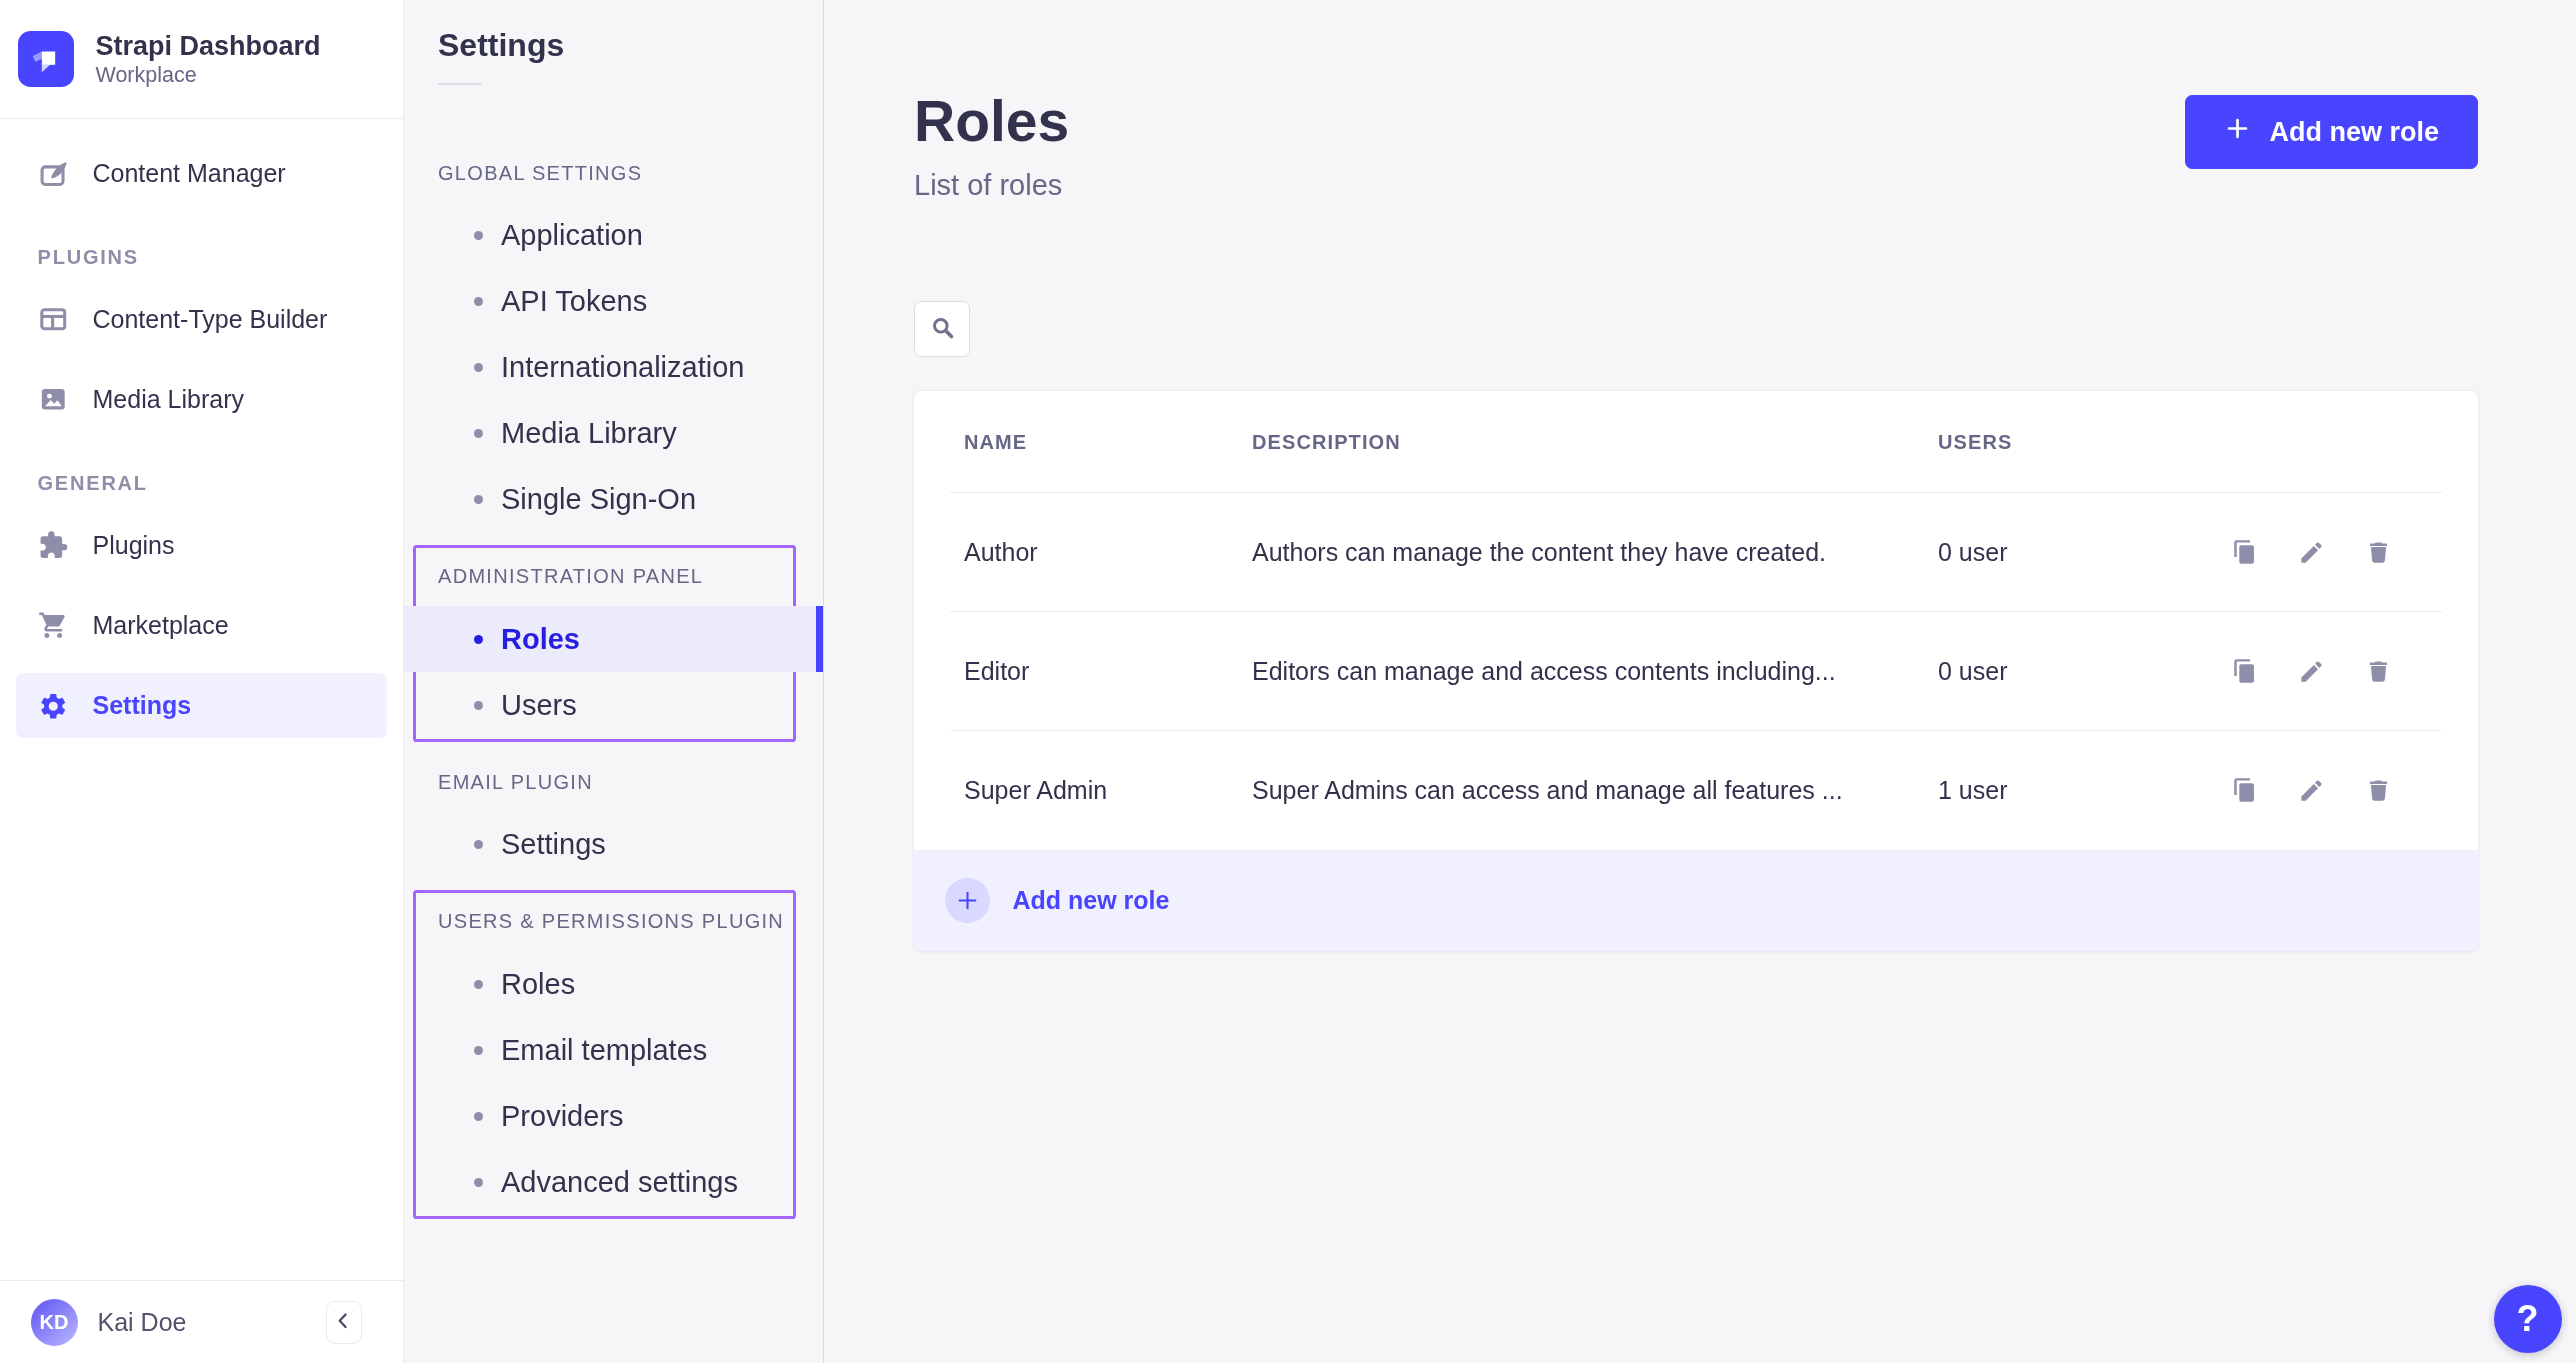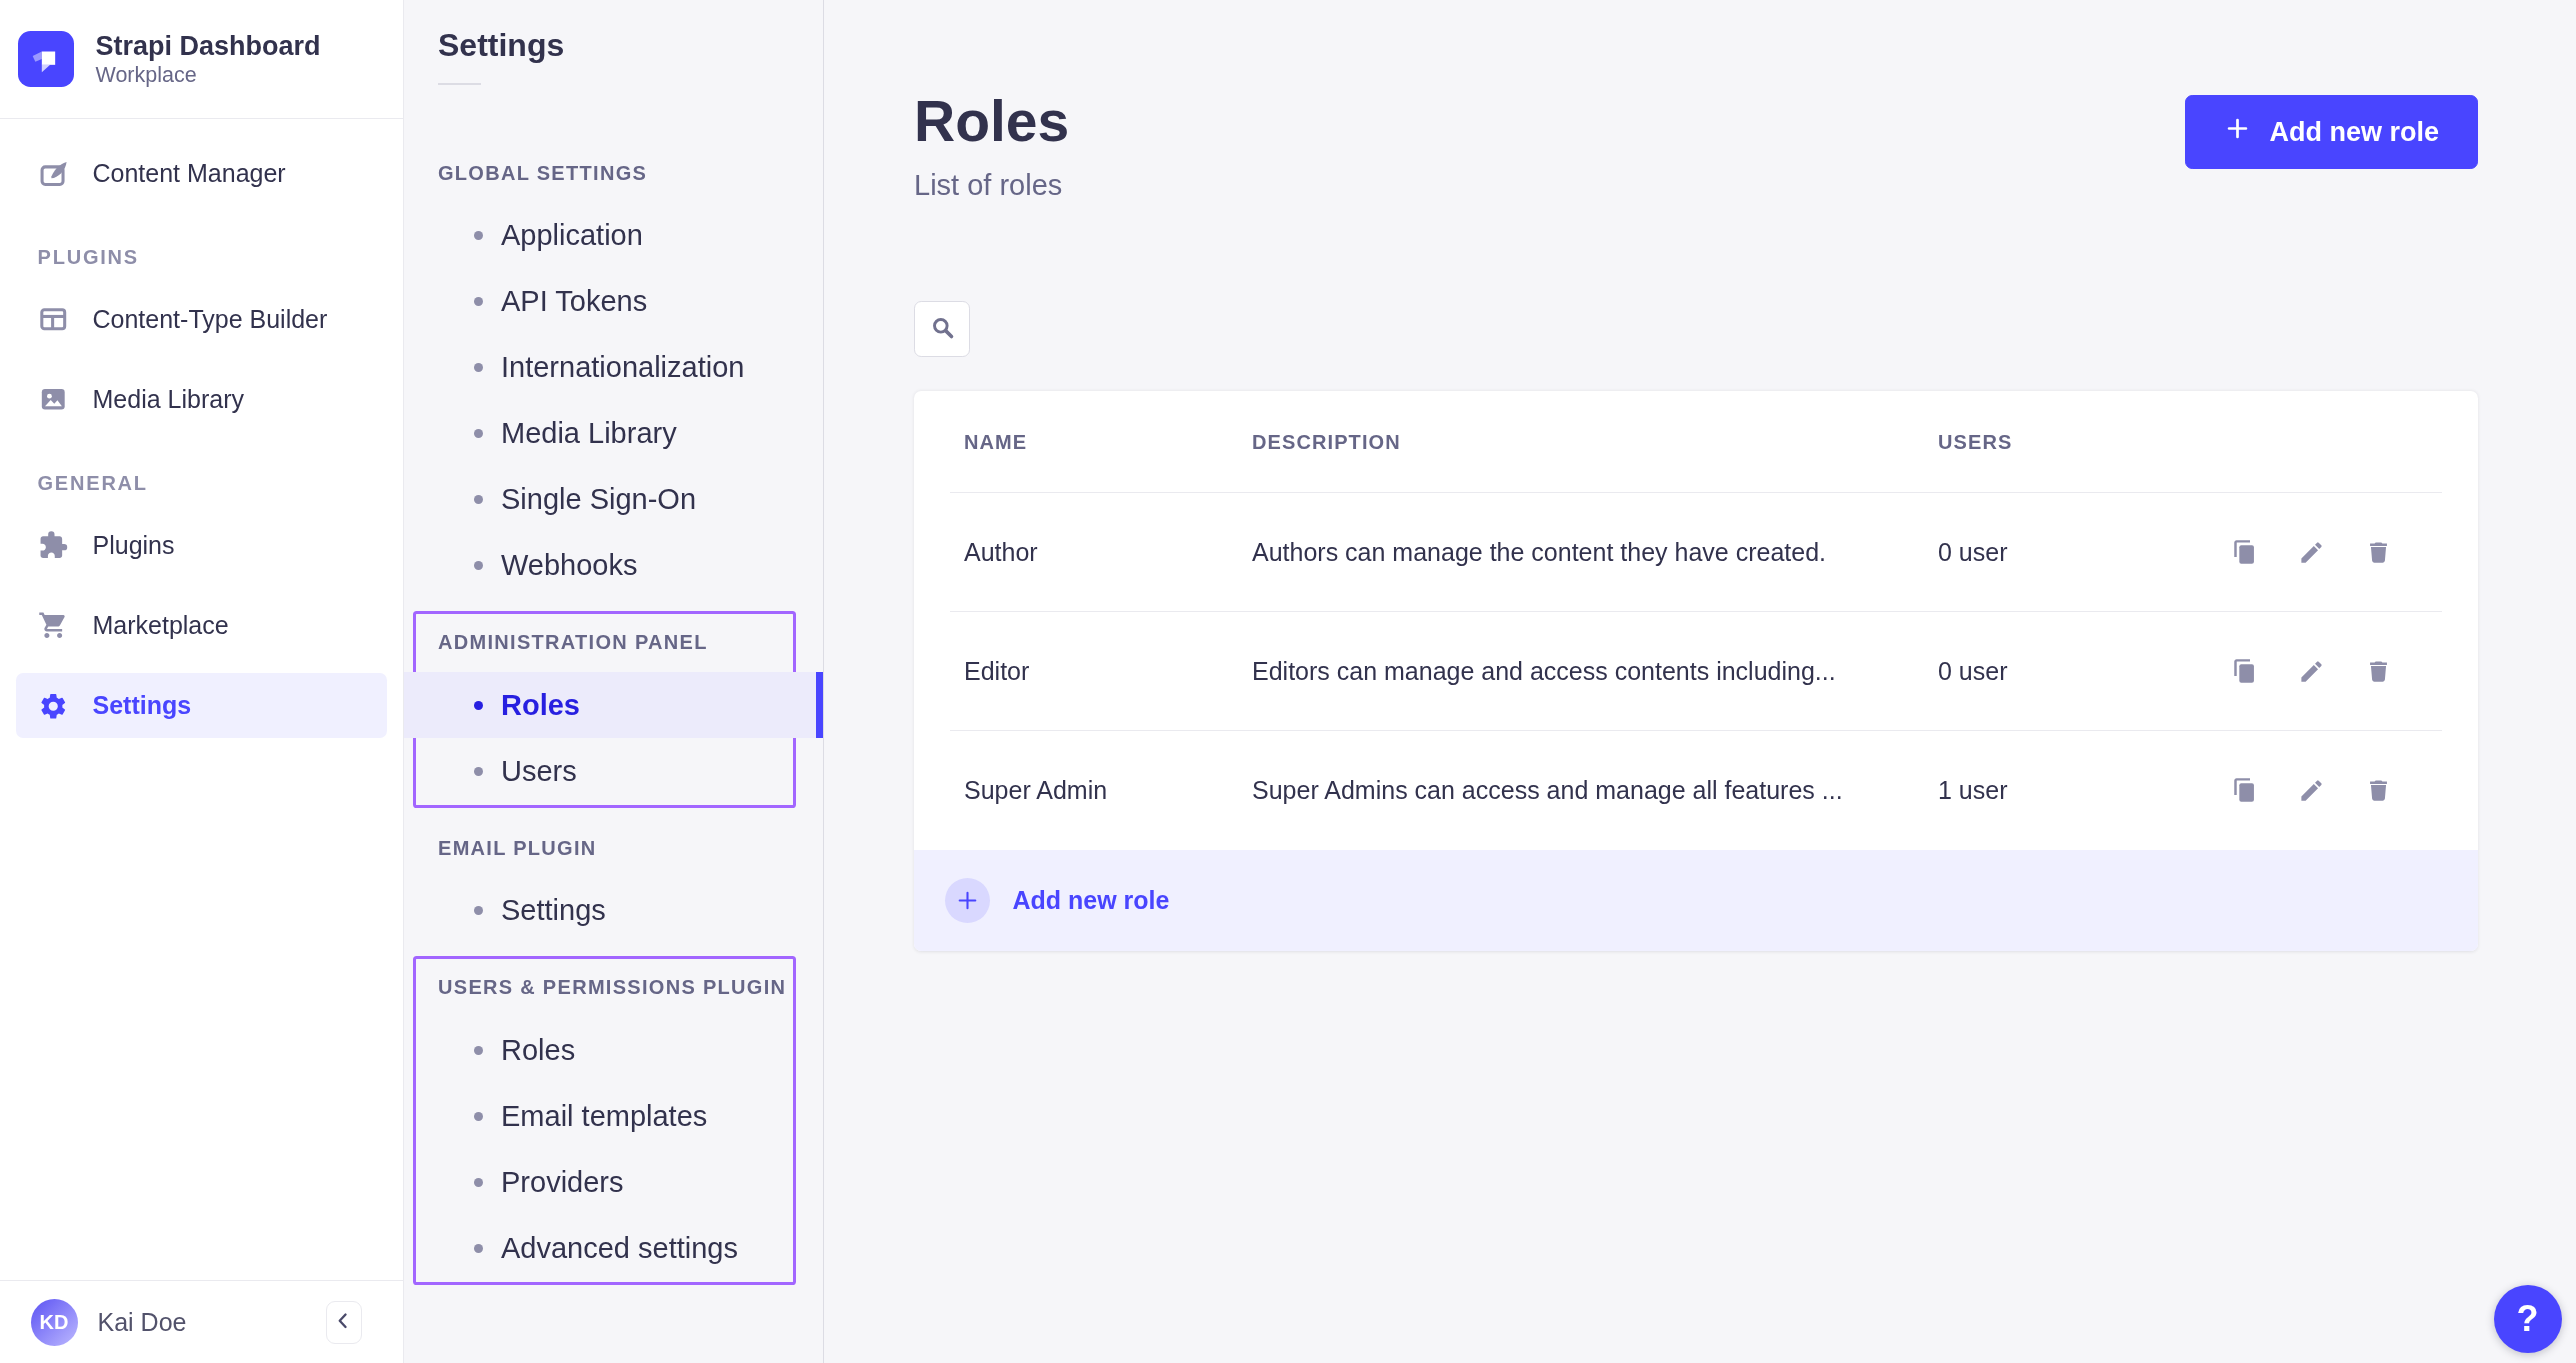--- a/index.html
+++ b/index.html
@@ -23,21 +23,21 @@
   .user-name { flex: 1; font-size: 25px; color: #52526B; }
   .collapse-btn { width: 36px; height: 43px; border-radius: 9px; background: #FFFFFF; border: 0.9px solid #EAEAEF; display: flex; align-items: center; justify-content: center; cursor: pointer; }
 
   
   .subnav { width: 420px; height: 100%; flex: 0 0 auto; background: #F6F6F9; border-right: 1.8px solid #DCDCE4; padding-top: 27px; position: relative; }
   .subnav-title { margin-left: 34px; font-size: 32px; line-height: 36px; font-weight: 700; color: #32324D; }
   .subnav-rule { width: 43px; height: 1.8px; background: #DCDCE4; margin: 20px 0 0 34px; }
   .subnav-group { margin-top: 30.5px; position: relative; }
   .subnav-group.first { margin-top: 75px; }
   .subnav-group.boxed::before { content: ""; position: absolute; left: 9px; right: 27px; top: -18px; bottom: -3.6px; border: 3.6px solid #A266FF; border-radius: 3.6px; pointer-events: none; }
-  .group-label { margin-left: 34px; line-height: 27px; margin-bottom: 16px; font-size: 20px; font-weight: 700; letter-spacing: 1.3px; color: #666687; }
+  .group-label { margin-left: 34px; line-height: 27px; margin-bottom: 16px; font-size: 20px; font-weight: 400; letter-spacing: 1.3px; color: #666687; }
   .subnav-item { height: 66px; display: flex; align-items: center; position: relative; font-size: 29px; color: #32324D; cursor: pointer; }
   .subnav-item .bullet { width: 9px; height: 9px; border-radius: 50%; background: #8E8EA9; margin: 0 18px 0 70px; flex: 0 0 auto; }
   .subnav-item.active { background: #ECEBFB; color: #271FE0; font-weight: 700; }
   .subnav-item.active .bullet { background: #271FE0; }
   .subnav-item.active::after { content: ""; position: absolute; top: 0; bottom: 0; right: 0; width: 7.2px; background: #4945FF; }
 
   
   .main { flex: 1; position: relative; padding: 0 0 0 90px; }
   .content { width: 1564px; }
   .page-header { margin-top: 90px; display: flex; justify-content: space-between; align-items: flex-start; }
@@ -178,24 +178,20 @@
           <span>Internationalization</span>
         </div>
       <div class="subnav-item">
           <span class="bullet"></span>
           <span>Media Library</span>
         </div>
       <div class="subnav-item">
           <span class="bullet"></span>
           <span>Single Sign-On</span>
         </div>
-      <div class="subnav-item">
-          <span class="bullet"></span>
-          <span>Webhooks</span>
-        </div>
     </div>
 
     <div class="subnav-group boxed">
       <div class="group-label">ADMINISTRATION PANEL</div>
       <div class="subnav-item active">
           <span class="bullet"></span>
           <span>Roles</span>
         </div>
       <div class="subnav-item">
           <span class="bullet"></span>

